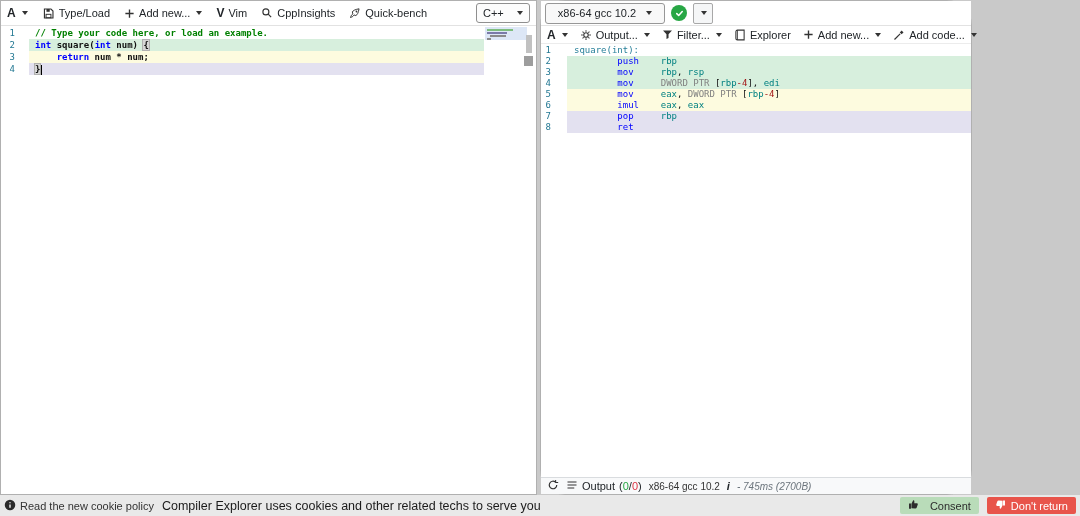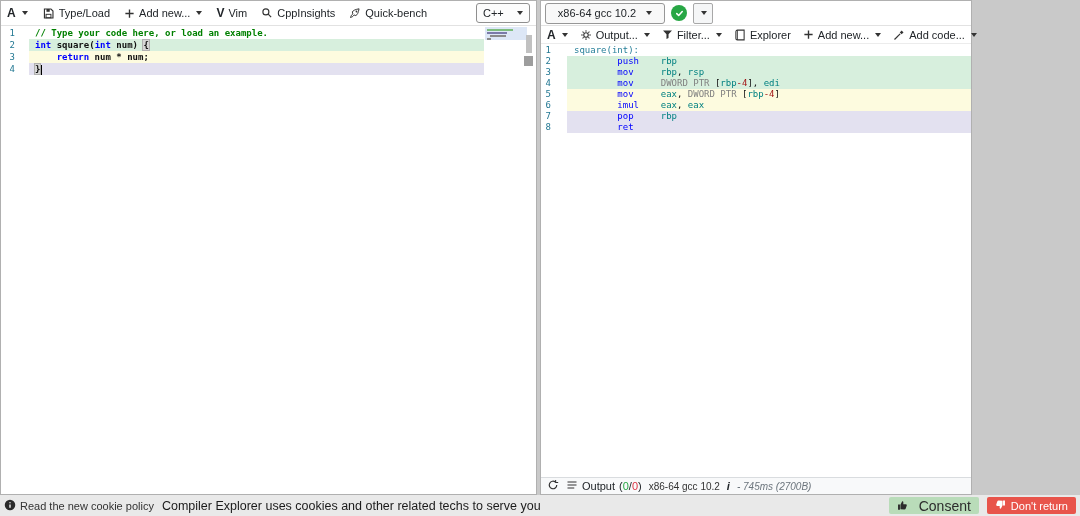--- a/index.html
+++ b/index.html
@@ -1,21 +1,21 @@
 <!DOCTYPE html>
 <html><head>
 <meta charset="utf-8">
 <style>
   * { margin:0; padding:0; box-sizing:border-box; }
   html,body { width:1080px; height:516px; }
   body { position:relative; background:#c9c9c9; font-family:"Liberation Sans",sans-serif; color:#212529; overflow:hidden; }
 
   .panel { position:absolute; top:0; background:#fff; border:1px solid #b0b0b0; }
   .panel-left  { left:0;   width:537px; height:495px; }
-  .panel-right { left:540px; width:432px; height:495px; }
+  .panel-right { left:540px; width:432px; height:495px;border-radius:25px; }
 
   
   .toolbar { display:flex; align-items:center; gap:14px; padding:0 6px; background:#fff; font-size:11px; color:#212529; }
   .tb-row1 { height:25px; border-bottom:1px solid #e2e2e2; }
   .tb-btn { display:inline-flex; align-items:center; gap:4px; cursor:pointer; white-space:nowrap; }
   .tb-btn svg { display:block; }
   .caret { width:0; height:0; border-left:3.5px solid transparent; border-right:3.5px solid transparent; border-top:4px solid #333; display:inline-block; margin-left:2px; }
   .a-letter { font-weight:700; font-size:12px; }
   .vim-v { font-weight:700; font-size:12px; }
 
@@ -67,21 +67,21 @@
   .ct-pass { color:#28a745; } .ct-fail { color:#dc3545; }
   .sb-compiler { font-size:10px; color:#333; }
   .sb-info { font-weight:700; font-style:italic; font-size:11px; cursor:pointer; }
   .sb-timing { font-size:10px; font-style:italic; color:#6c757d; }
 
   
   .cookie-bar { position:absolute; left:0; bottom:0; width:1080px; height:21px; background:#e9e9e9; display:flex; align-items:center; padding:8px 4px; gap:8px; }
   .policy { display:inline-flex; align-items:center; gap:4px; font-size:11px; color:#333; cursor:pointer; }
   .cookie-msg { font-size:12.5px; color:#1b1b1b; }
   .cookie-spacer { flex:1; }
-  .btn-consent { display:inline-flex; align-items:center; gap:11px; height:17px; padding:0 8px; border-radius:2px; border:none; background:#b9dcb9; color:#2c2c2c; font-size:14px; cursor:pointer; font-family:inherit; }
+  .btn-consent { display:inline-flex; align-items:center; gap:11px; height:17px; padding:0 8px; border-radius:2px; border:none; background:#b9dcb9; color:#2c2c2c; font-size:11px; cursor:pointer; font-family:inherit; }
   .btn-noconsent { display:inline-flex; align-items:center; gap:5px; height:17px; padding:0 8px; border-radius:2px; border:none; background:#e8544b; color:#fff; font-size:11px; cursor:pointer; font-family:inherit; }
 </style>
 </head>
 <body>
 
 <div class="panel panel-left">
   <div class="toolbar tb-row1">
     <span class="tb-btn">
       <span class="a-letter">A</span>
       <span class="caret"></span>

